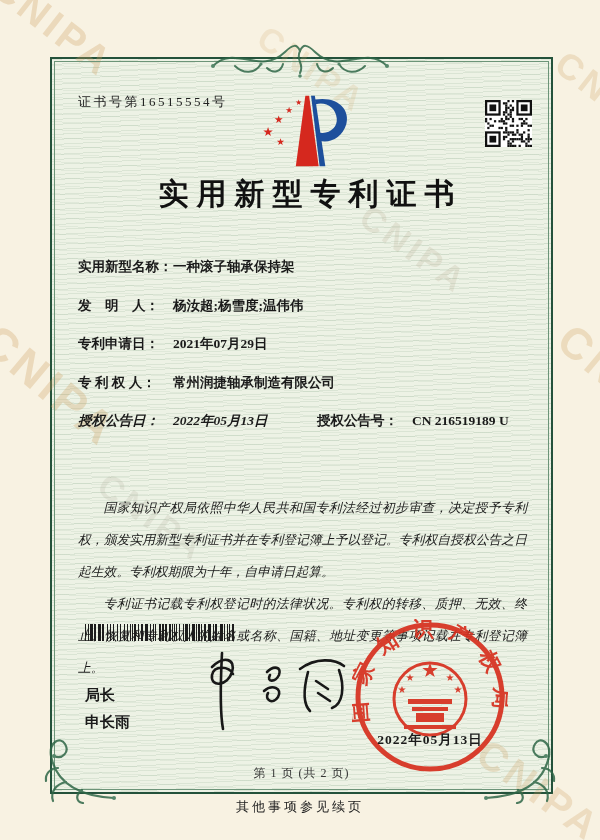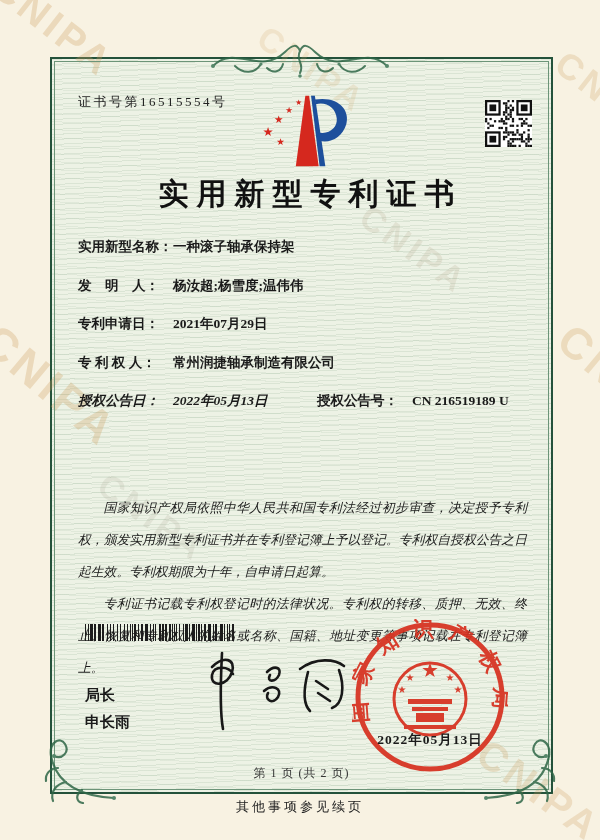--- a/index.html
+++ b/index.html
@@ -19,21 +19,21 @@
   .frame > *{position:absolute;z-index:2;}
   
   .cert-no{left:26px;top:34px;font-size:13px;letter-spacing:2.5px;color:#222;font-weight:500;}
   .logo{left:200px;top:31px;width:100px;height:82px;}
   .qr{left:433px;top:41px;width:47px;height:47px;}
   .title{left:0;top:115px;width:100%;text-align:center;font-size:30px;font-weight:bold;
          color:#111;letter-spacing:8px;padding-left:18px;box-sizing:border-box;}
   .fields{left:26px;top:178px;width:452px;font-size:13.5px;color:#1a1a1a;font-weight:600;}
   .row{height:20px;line-height:20px;margin-bottom:18.5px;white-space:nowrap;}
   .row:last-child{margin-bottom:0;}
-  .lbl{display:inline-block;width:95px;}
+  .lbl{display:inline-block;width:95px;margin-top:20px;}
   .grp1{display:inline-block;width:239px;font-style:italic;}
   .paras{left:26px;top:433px;width:449px;font-size:12.8px;line-height:32px;color:#1a1a1a;
          text-align:justify;font-style:italic;font-weight:500;}
   .paras p{margin:0;text-indent:2em;}
   .barcode{left:33px;top:565px;width:155px;height:17px;}
   .signature{left:130px;top:586px;width:185px;height:92px;}
   .director{left:33px;top:622px;font-family:"Liberation Sans","DejaVu Sans",sans-serif;
             font-size:15px;font-weight:bold;color:#1b1b1b;line-height:27px;}
   .seal{left:300px;top:560px;width:156px;height:156px;z-index:4;}
   .seal svg{mix-blend-mode:multiply;opacity:.93;}

